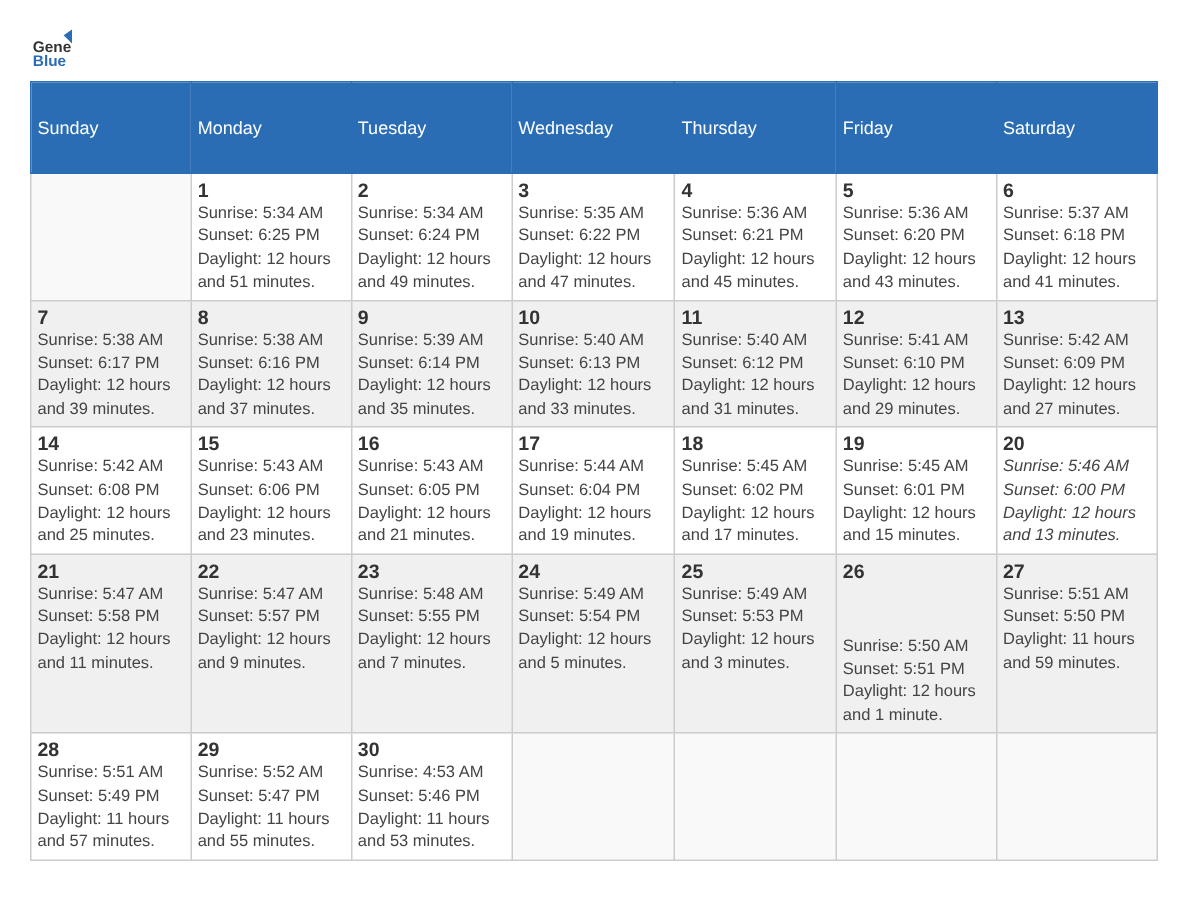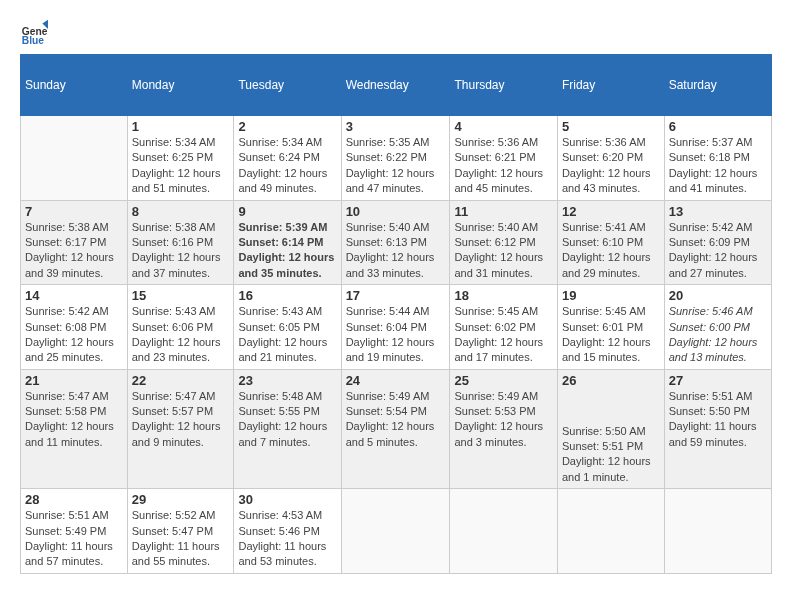--- a/index.html
+++ b/index.html
@@ -177,21 +177,21 @@
 Daylight: 12 hours and 39 minutes.</div>
           </td>
           <td>
             <span class="day-number">8</span>
             <div class="day-info" style="white-space: pre-line;">Sunrise: 5:38 AM
 Sunset: 6:16 PM
 Daylight: 12 hours and 37 minutes.</div>
           </td>
           <td>
             <span class="day-number">9</span>
-            <div class="day-info" style="white-space: pre-line; font-weight: bold;">Sunrise: 5:39 AM
+            <div class="day-info" style="white-space: pre-line;">Sunrise: 5:39 AM
 Sunset: 6:14 PM
 Daylight: 12 hours and 35 minutes.</div>
           </td>
           <td>
             <span class="day-number">10</span>
             <div class="day-info" style="white-space: pre-line;">Sunrise: 5:40 AM
 Sunset: 6:13 PM
 Daylight: 12 hours and 33 minutes.</div>
           </td>
           <td>

